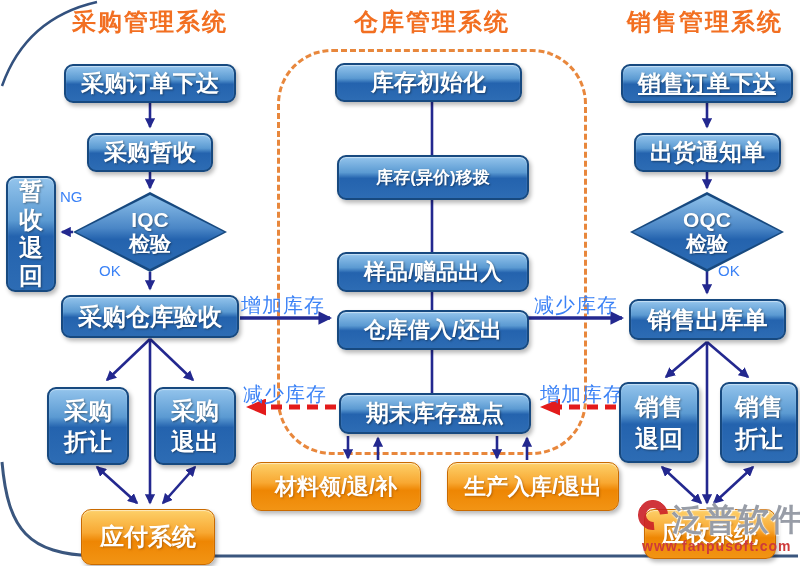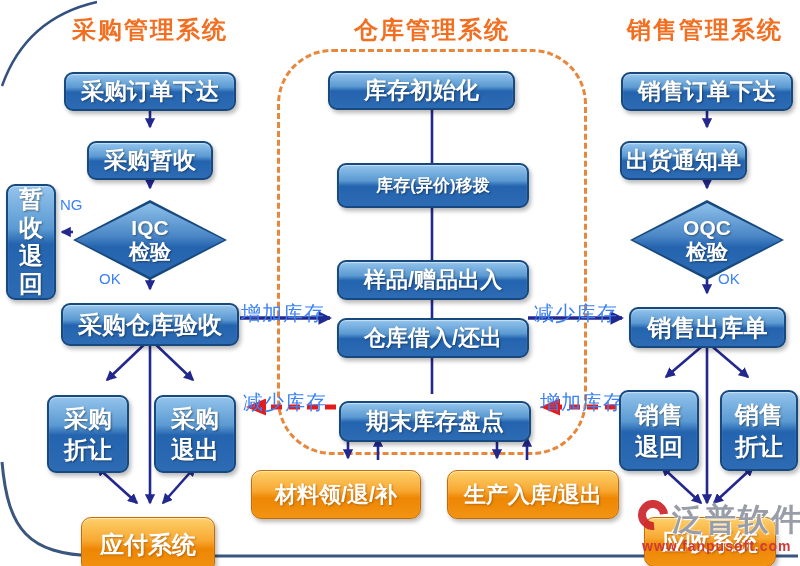--- a/index.html
+++ b/index.html
@@ -41,21 +41,21 @@
   .diamond-inner span{display:block;font-size:21px;line-height:1.15;}
   .rlabel{position:absolute;color:#3b82f6;font-weight:normal;white-space:nowrap;}
   .biglabel{font-size:20px;letter-spacing:1px;}
   .smlabel{font-size:15px;}
   .dashed-frame{
     position:absolute;left:277px;top:49px;width:310px;height:406px;
     border:3px dashed #e8873c;border-radius:55px;box-sizing:border-box;
   }
   svg.overlay{position:absolute;left:0;top:0;z-index:3;pointer-events:none;}
   .lowlayer{z-index:1;}
-  .boxlayer{z-index:4;margin-top:8px;}
+  .boxlayer{z-index:4;}
   .wm{position:absolute;z-index:8;}
   .wm-brand{font-size:31px;font-weight:bold;color:rgba(138,144,155,.88);
     text-shadow:0 0 2px #fff,1px 1px 1px #fff;letter-spacing:2px;white-space:nowrap;}
   .wm-url{font-size:14px;font-weight:bold;color:#ce3a3a;letter-spacing:1px;white-space:nowrap;}
   .wm-logo{width:30px;height:30px;border:8px solid #cc2026;border-radius:50%;
     border-right-color:transparent;transform:rotate(40deg);box-sizing:border-box;opacity:.9;}
 </style>
 </head>
 <body>
 
@@ -142,36 +142,36 @@
 
   <div class="bbox boxlayer" style="left:47px;top:387px;width:82px;height:78px;font-size:24px;">
     <span class="wrap2">采购折让</span>
   </div>
   <div class="bbox boxlayer" style="left:154px;top:387px;width:82px;height:78px;font-size:24px;">
     <span class="wrap2">采购退出</span>
   </div>
 
   <div class="obox boxlayer" style="left:81px;top:509px;width:134px;height:56px;font-size:24px;">应付系统</div>
 
-  <div class="bbox boxlayer" style="left:328px;top:63px;width:187px;height:39px;font-size:23px;">库存初始化</div>
+  <div class="bbox boxlayer" style="left:335px;top:63px;width:187px;height:39px;font-size:23px;">库存初始化</div>
   <div class="bbox boxlayer" style="left:337px;top:155px;width:192px;height:45px;font-size:17px;">库存(异价)移拨</div>
   <div class="bbox boxlayer" style="left:337px;top:252px;width:192px;height:40px;font-size:22px;">样品/赠品出入</div>
   <div class="bbox boxlayer" style="left:339px;top:393px;width:192px;height:41px;font-size:23px;">期末库存盘点</div>
   <div class="bbox boxlayer" style="left:337px;top:310px;width:192px;height:40px;font-size:22px;">仓库借入/还出</div>
 
   <div class="obox boxlayer" style="left:251px;top:462px;width:170px;height:49px;font-size:22px;">材料领/退/补</div>
   <div class="obox boxlayer" style="left:447px;top:462px;width:172px;height:49px;font-size:22px;">生产入库/退出</div>
 
   <div class="rlabel biglabel boxlayer" style="left:241px;top:292px;">增加库存</div>
   <div class="rlabel biglabel boxlayer" style="left:243px;top:381px;">减少库存</div>
   <div class="rlabel biglabel boxlayer" style="left:534px;top:292px;">减少库存</div>
   <div class="rlabel biglabel boxlayer" style="left:540px;top:381px;">增加库存</div>
 
-  <div class="bbox boxlayer" style="left:621px;top:64px;width:172px;height:39px;font-size:23px;">销售订单下达</div>
-  <div class="bbox boxlayer" style="left:620px;top:133px;width:127px;height:39px;font-size:23px;">出货通知单</div>
+  <div class="bbox boxlayer" style="left:621px;top:64px;width:172px;height:39px;font-size:23px;text-decoration:underline;">销售订单下达</div>
+  <div class="bbox boxlayer" style="left:634px;top:133px;width:147px;height:39px;font-size:23px;">出货通知单</div>
 
   <div class="diamond-outer boxlayer" style="left:630px;top:192px;width:154px;height:80px;"></div>
   <div class="diamond-inner boxlayer" style="left:633px;top:195px;width:148px;height:74px;">
     <span>OQC</span>
     <span>检验</span>
   </div>
 
   <div class="rlabel smlabel boxlayer" style="left:718px;top:262px;">OK</div>
 
   <div class="bbox boxlayer" style="left:629px;top:299px;width:157px;height:41px;font-size:24px;">销售出库单</div>

